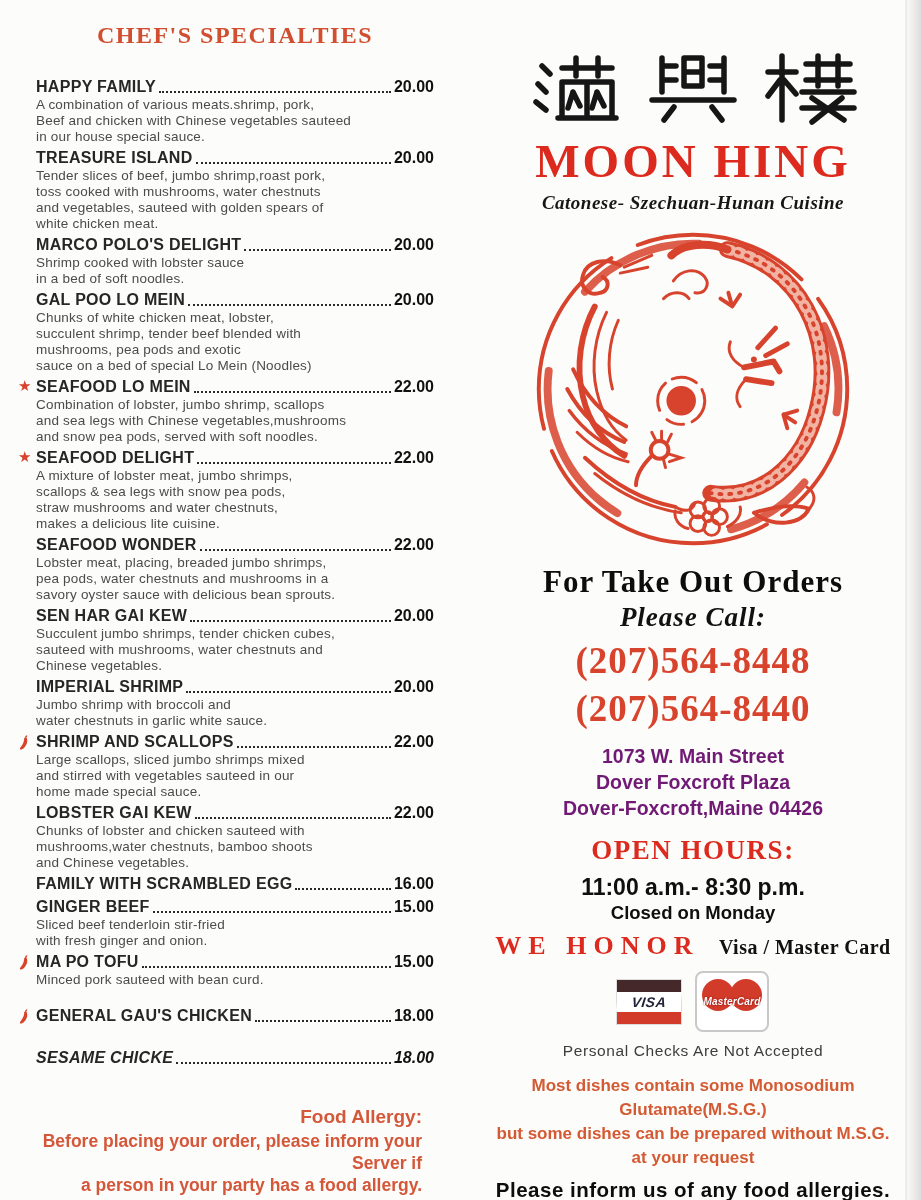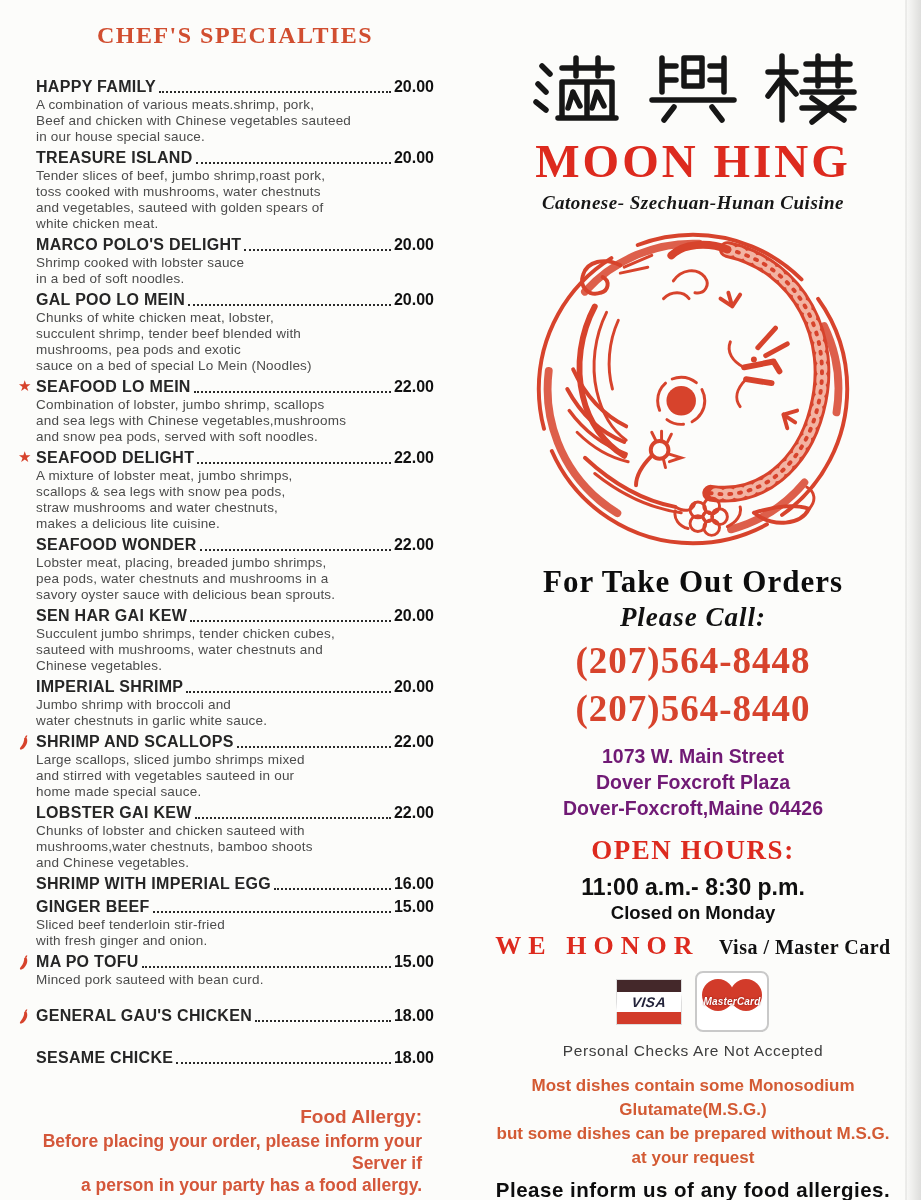--- a/index.html
+++ b/index.html
@@ -219,21 +219,21 @@
             <span class="name">LOBSTER GAI KEW</span>
             <span class="dots"></span>
             <span class="price">22.00</span>
           </div>
           <div class="desc">Chunks of lobster and chicken sauteed with</div>
           <div class="desc">mushrooms,water chestnuts, bamboo shoots</div>
           <div class="desc">and Chinese vegetables.</div>
         </div>
         <div class="item">
           <div class="row">
-            <span class="name">SHRIMP WITH IMPERIAL EGG</span>
+            <span class="name">FAMILY WITH SCRAMBLED EGG</span>
             <span class="dots"></span>
             <span class="price">16.00</span>
           </div>
         </div>
         <div class="item">
           <div class="row">
             <span class="name">GINGER BEEF</span>
             <span class="dots"></span>
             <span class="price">15.00</span>
           </div>
@@ -258,21 +258,21 @@
             <span class="marker pepper">
               <svg width="11" height="15" viewBox="0 0 11 15">
                 <path d="M7.2 2.6 C7 1.4 7.8 0.4 9.2 0.2 C9.4 1.2 8.8 2.2 8.3 2.6 C10.2 5.4 9.2 9.6 6.4 12.4 C4.9 14 2.9 15 2.1 14.4 C1.5 13.9 2.2 12.8 3.1 11.6 C5.3 8.9 6.3 5.6 6.2 3.1 Z" fill="#d7432c"></path>
               </svg>
             </span>
             <span class="name">GENERAL GAU'S CHICKEN</span>
             <span class="dots"></span>
             <span class="price">18.00</span>
           </div>
         </div>
-        <div class="item" style="margin-top: 20px;">
+        <div class="item" style="margin-top: 20px; font-style: italic;">
           <div class="row">
             <span class="name">SESAME CHICKE</span>
             <span class="dots"></span>
             <span class="price">18.00</span>
           </div>
         </div>
       </div>
   </div>
 
   <div class="allergy">

